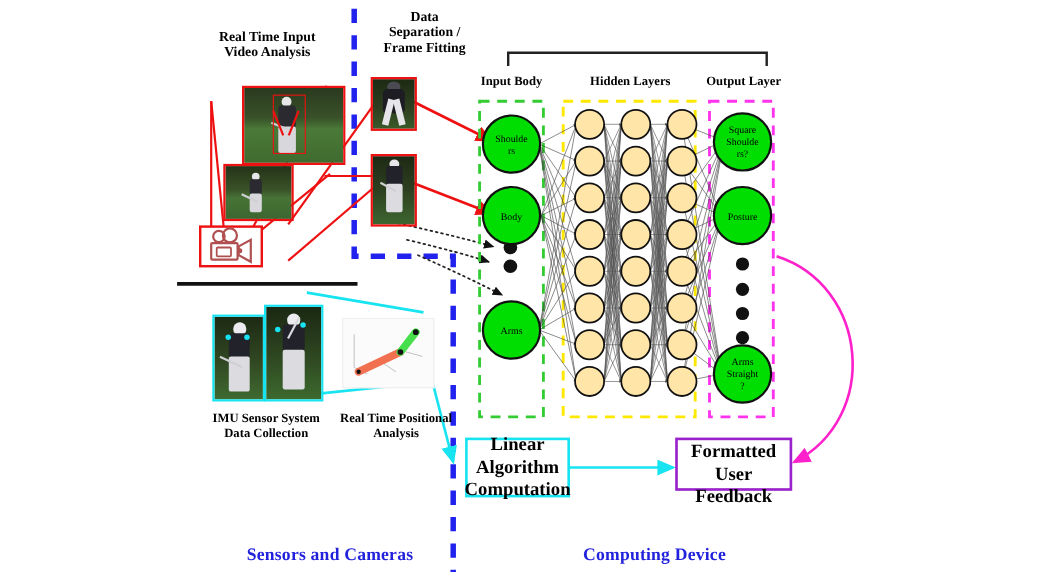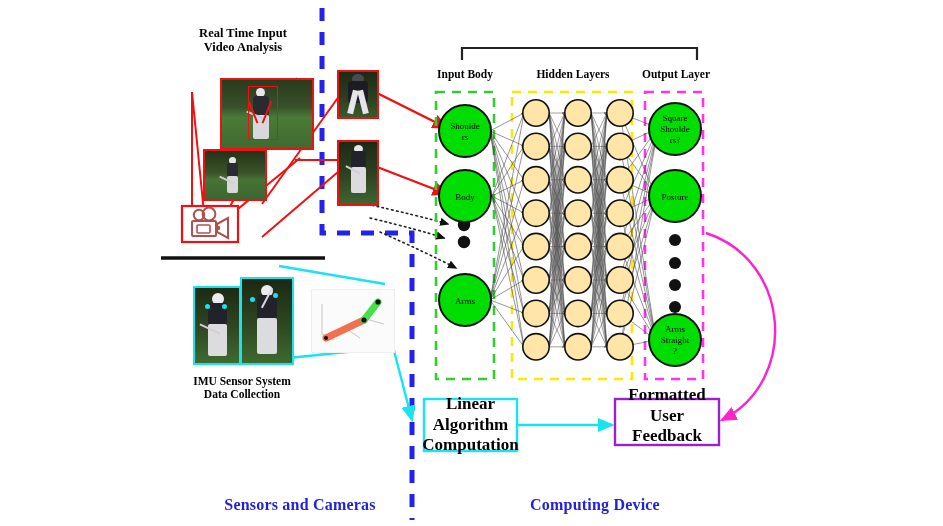--- a/index.html
+++ b/index.html
@@ -420,40 +420,49 @@
       <circle cx="66" cy="12" r="2.6" fill="#111"></circle>
       <circle cx="14" cy="48" r="2" fill="#111"></circle>
     </svg>
   </div>
 
   <div class="lbl lbl-title" style="left:178px;top:26px;width:130px;">
     <div>Real Time Input</div>
     <div>Video Analysis</div>
   </div>
 
+  <div class="lbl lbl-title" style="left:338px;top:8px;width:96px;">
+    <div>Data</div>
+    <div>Separation /</div>
+    <div>Frame Fitting</div>
+  </div>
 
 
   <div class="lbl lbl-sub" style="left:418px;top:68px;width:94px;">Input Body</div>
   <div class="lbl lbl-sub" style="left:524px;top:68px;width:98px;">Hidden Layers</div>
   <div class="lbl lbl-sub" style="left:628px;top:68px;width:96px;">Output Layer</div>
 
   <div class="lbl lbl-sub" style="left:172px;top:375px;width:140px;">
     <div>IMU Sensor System</div>
     <div>Data Collection</div>
+  </div>
+  <div class="lbl lbl-sub" style="left:299px;top:375px;width:122px;">
+    <div>Real Time Positional</div>
+    <div>Analysis</div>
   </div>
 
   <div class="boxtxt" style="left:424px;top:399px;width:93px;height:52px;">
     <div>
       <div>Linear</div>
       <div>Algorithm</div>
       <div>Computation</div>
     </div>
   </div>
 
-  <div class="boxtxt" style="left:615px;top:399px;width:104px;height:34px;">
+  <div class="boxtxt" style="left:615px;top:414px;width:104px;height:34px;">
     <div>
       <div>Formatted</div>
       <div>User Feedback</div>
     </div>
   </div>
 
   <div class="lbl lbl-section" style="left:180px;top:496px;width:240px;">Sensors and Cameras</div>
   <div class="lbl lbl-section" style="left:480px;top:496px;width:230px;">Computing Device</div>
 
 </div>

